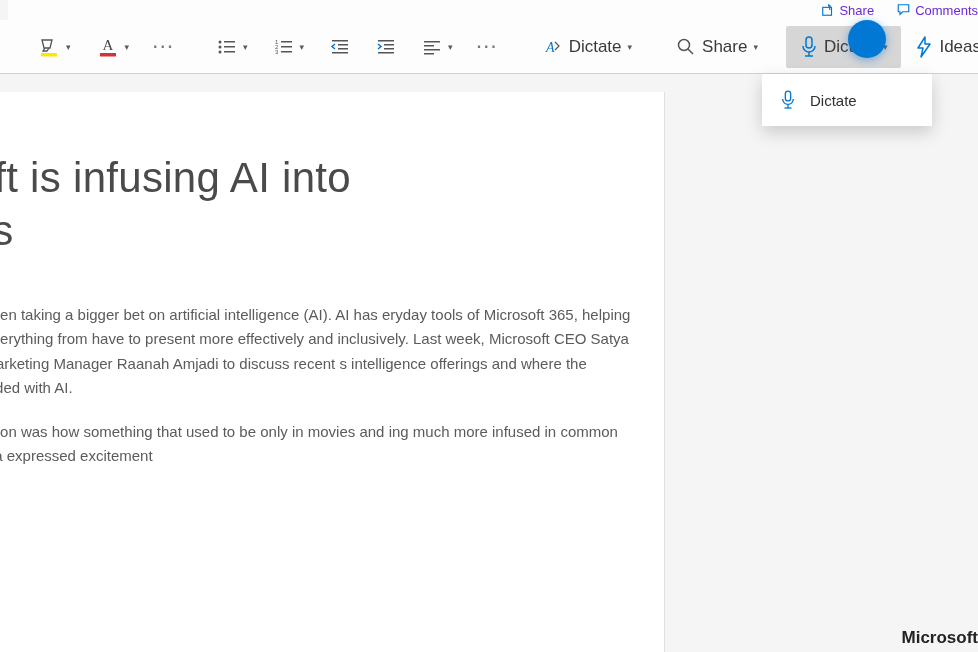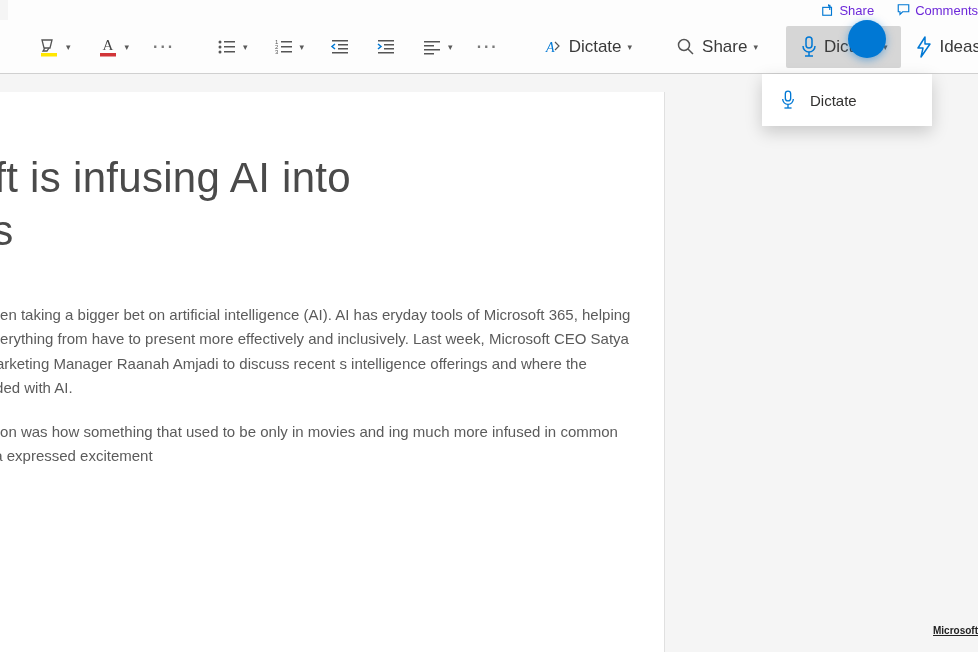--- a/index.html
+++ b/index.html
@@ -117,25 +117,24 @@
     width: 38px; height: 38px;
     border-radius: 50%;
     background: #0078d4;
     box-shadow: 0 2px 8px rgba(0,120,212,0.5);
     z-index: 40;
   }
 
   .attribution {
     position: absolute;
     right: 0;
-    bottom: 16px;
-    font-size: 10px;
+    bottom: 4px;
+    font-size: 17px;
     font-weight: 600;
     color: #222;
-    text-decoration: underline;
   }
 
   svg { flex-shrink: 0; }
 </style>
 </head>
 <body>
 
 <div class="topbar">
   <div class="share">
     <svg width="14" height="14" viewBox="0 0 16 16">

